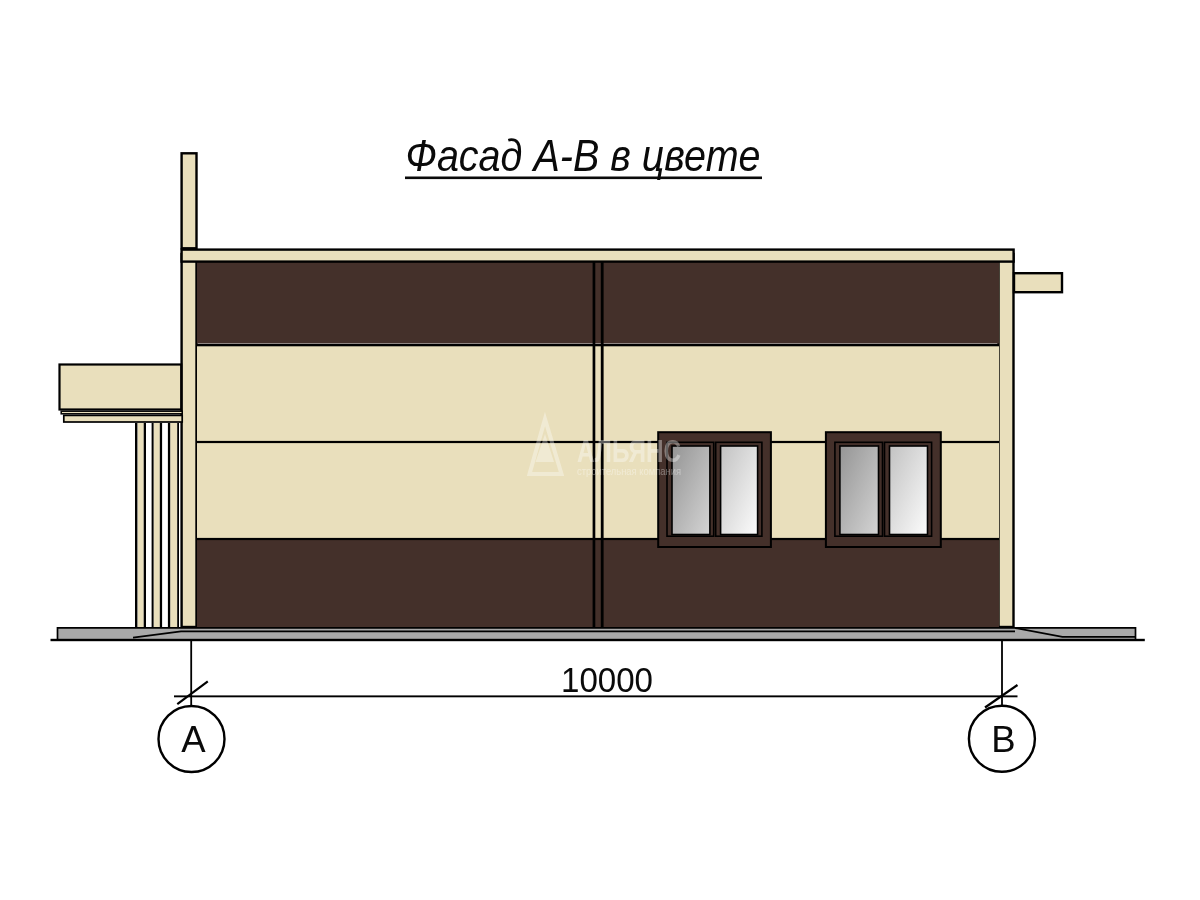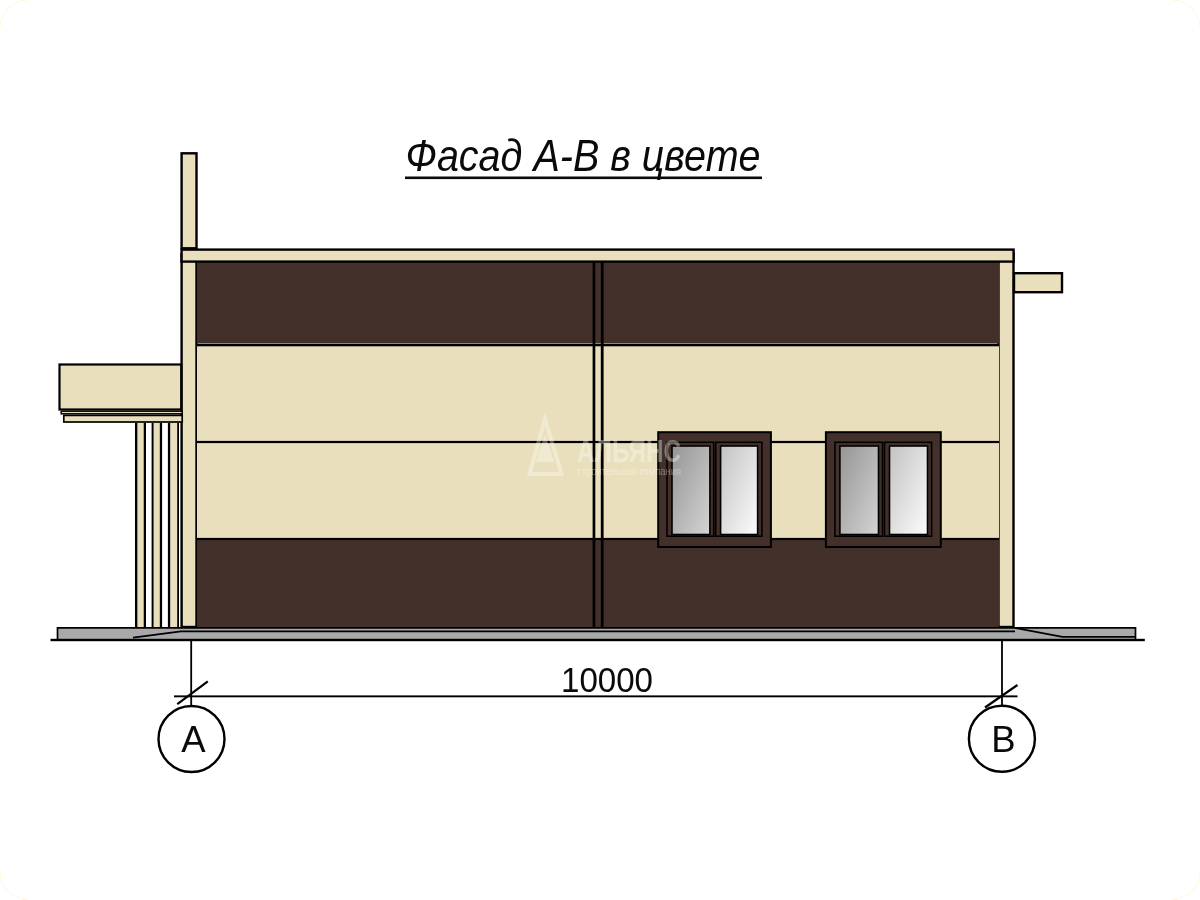--- a/index.html
+++ b/index.html
@@ -1,16 +1,16 @@
 <!DOCTYPE html>
 <html><head>
 <meta charset="utf-8">
 <style>
   html,body{margin:0;padding:0;background:#ffffff;}
-  #page{width:1200px;height:900px;position:relative;background:#fde047;overflow:hidden;border-radius:28px;}
+  #page{width:1200px;height:900px;position:relative;background:#fde047;overflow:hidden;}
   svg{display:block;}
   text{font-family:"Liberation Sans", sans-serif;}
 </style>
 </head>
 <body>
 <div id="page">
 <svg width="1200" height="900" viewBox="0 0 1200 900" xmlns="http://www.w3.org/2000/svg">
 <defs>
   <linearGradient id="glassL" x1="0" y1="0" x2="1" y2="1">
     <stop offset="0" stop-color="#959595"></stop>

